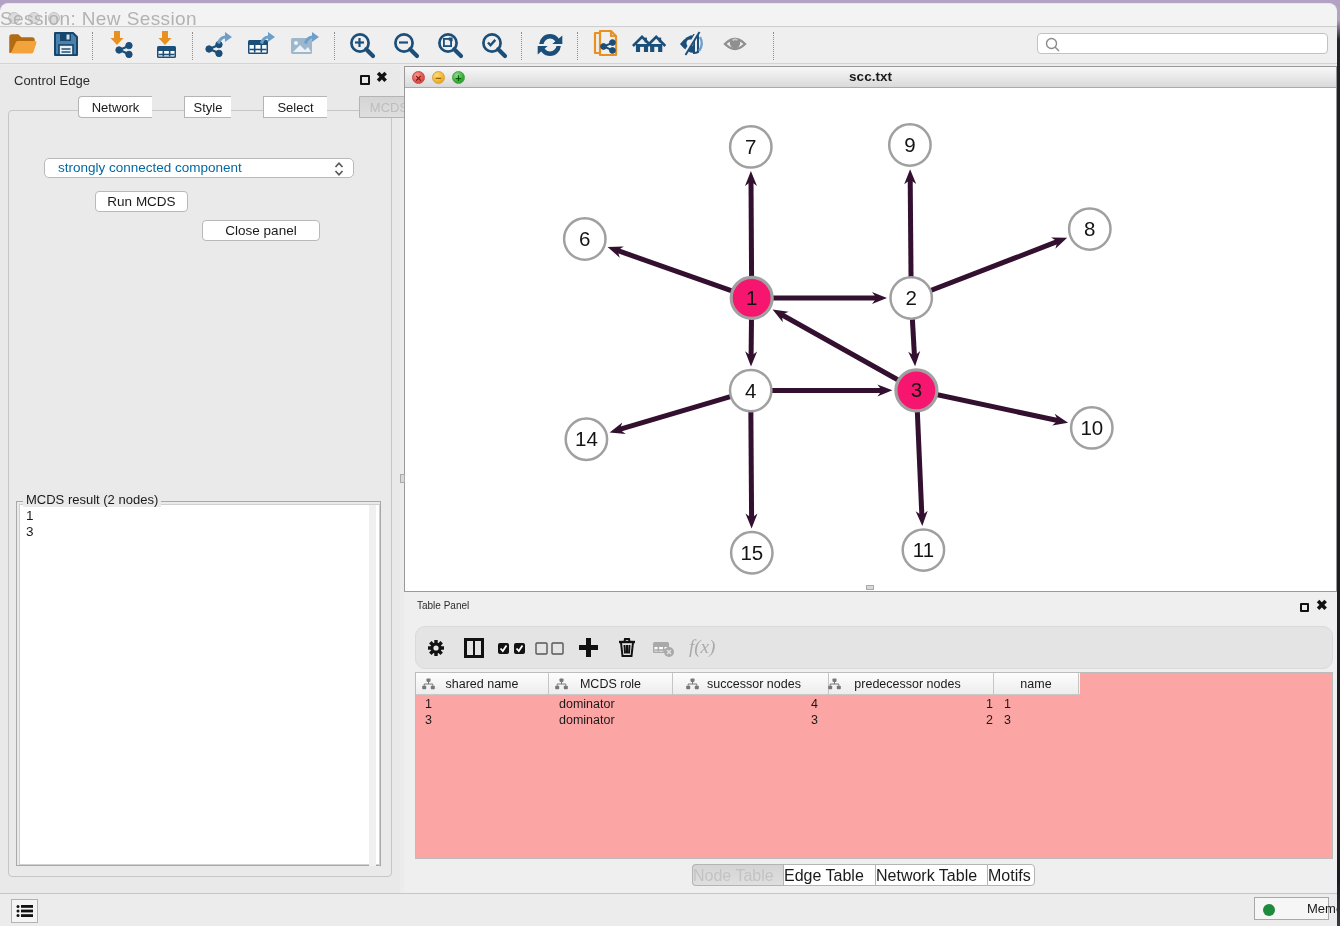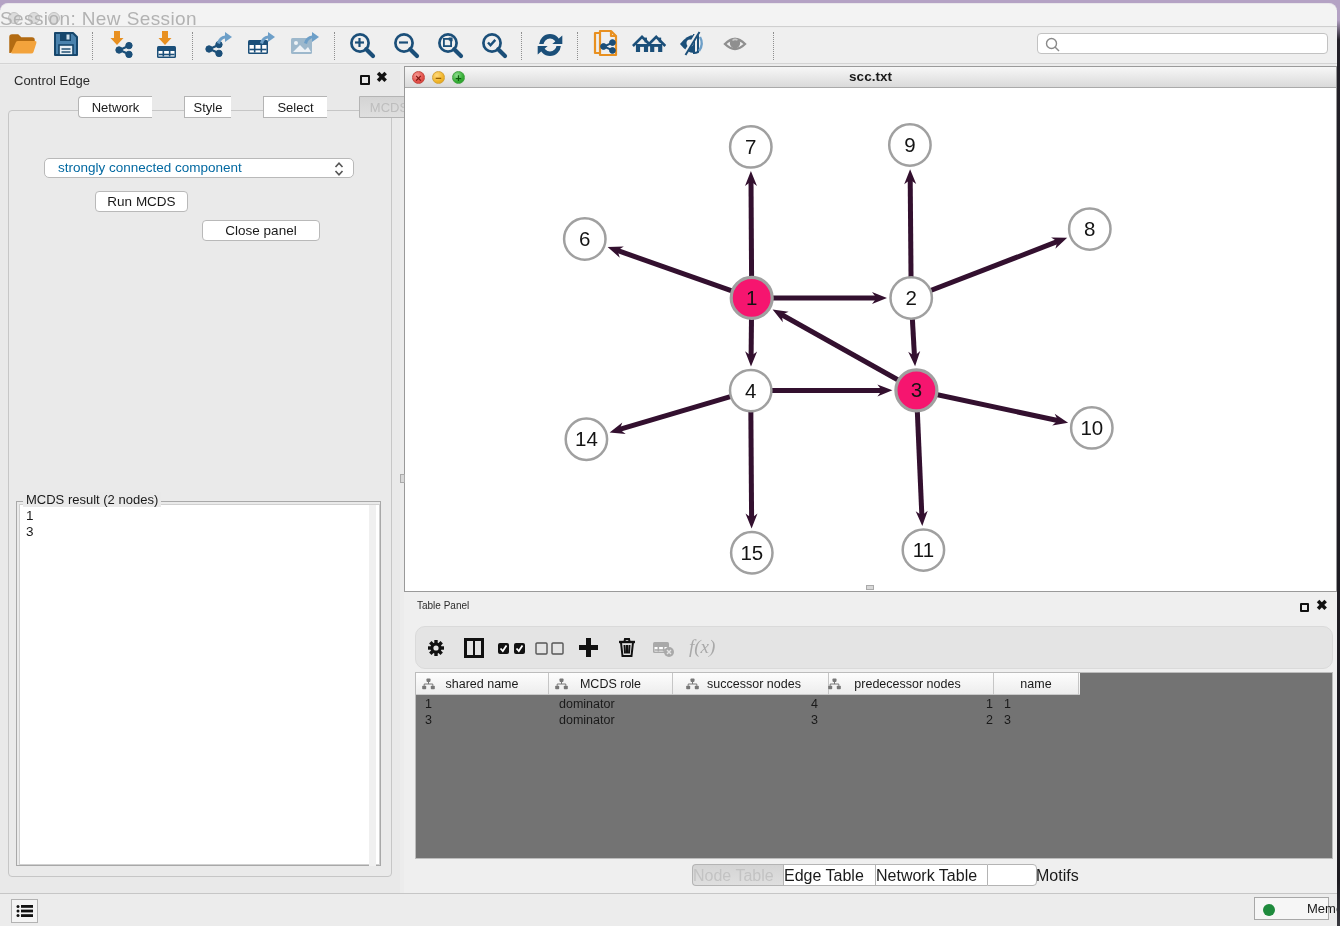--- a/index.html
+++ b/index.html
@@ -42,21 +42,21 @@
 #net-title { position:absolute; left:0; top:2px; width:931px; text-align:center; font-size:13.5px; font-weight:bold; color:#1a1a1a; }
 .nlight { position:absolute; top:3.5px; width:13px; height:13px; border-radius:50%; font-size:11px; font-weight:bold; text-align:center; line-height:13px; }
 #graphsvg { position:absolute; left:0; top:22px; }
 
 
 #tp { left:404px; top:592px; width:933px; height:301px; background:#efefef; }
 #tp-title { position:absolute; left:13px; top:8px; font-size:10px; color:#2b2b2b; }
 #tp-float { position:absolute; left:896px; top:11px; width:9px; height:9px; border:2px solid #111; border-radius:1px; }
 #tp-close { position:absolute; left:912px; top:5px; font-size:14px; font-weight:bold; color:#111; }
 #tp-toolbar { position:absolute; left:11px; top:34px; width:918px; height:43px; background:#e4e4e4; border:1px solid #dadada; border-radius:10px; }
-#tp-table { position:absolute; left:11px; top:80px; width:918px; height:187px; background:#737373; border:1px solid #bcbcbc; }
+#tp-table { position:absolute; left:11px; top:80px; width:918px; height:187px; background:#fca5a5; border:1px solid #bcbcbc; }
 #tp-header { position:absolute; left:0; top:0; height:22px; background:linear-gradient(#fdfdfd,#ededed); border-bottom:1px solid #c9c9c9; }
 .th { position:absolute; top:0; height:22px; border-right:1px solid #c6c6c6; font-size:12.5px; color:#1a1a1a; text-align:center; line-height:22px; }
 .hicon { position:absolute; left:6px; top:5px; }
 .td { position:absolute; font-size:12.5px; color:#1a1a1a; }
 #tp-tabs { position:absolute; left:288px; top:272px; height:22px; display:flex; }
 .tptab { height:22px; font-size:16px; font-weight:normal; color:#1a1a1a; background:#fff; border:1px solid #b4b4b4; border-right:none; text-align:left; line-height:21px; }
 .tptab:first-child { border-radius:4px 0 0 4px; }
 .tptab.last { border-radius:0 4px 4px 0; border-right:1px solid #b4b4b4; }
 .tptab.sel { background:linear-gradient(#d4d4d4,#dfdfdf); color:#c3c3c3; }
 
@@ -422,21 +422,21 @@
 <div class="td" style="left:9px; top:40px;">3</div>
 <div class="td" style="left:143px; top:40px;">dominator</div>
 <div class="td" style="left:385px; top:40px; width:17px; text-align:right;">3</div>
 <div class="td" style="left:560px; top:40px; width:17px; text-align:right;">2</div>
 <div class="td" style="left:588px; top:40px;">3</div>
   </div>
   <div id="tp-tabs">
     <div class="tptab sel" style="width:91px;">Node Table</div>
     <div class="tptab" style="width:92px;">Edge Table</div>
     <div class="tptab" style="width:112px;">Network Table</div>
-    <div class="tptab last" style="width:48px;padding-left:48px;">Motifs</div>
+    <div class="tptab last" style="width:48px;">Motifs</div>
   </div>
 </div>
 
 <div class="abs" id="statusbar">
   <div id="list-btn">
       <svg width="17" height="14" viewBox="0 0 17 14" style="position:absolute;left:4px;top:4px;">
 <g fill="#111">
           <circle cx="2" cy="2.4" r="1.5"></circle>
           <circle cx="2" cy="7" r="1.5"></circle>
           <circle cx="2" cy="11.6" r="1.5"></circle>

